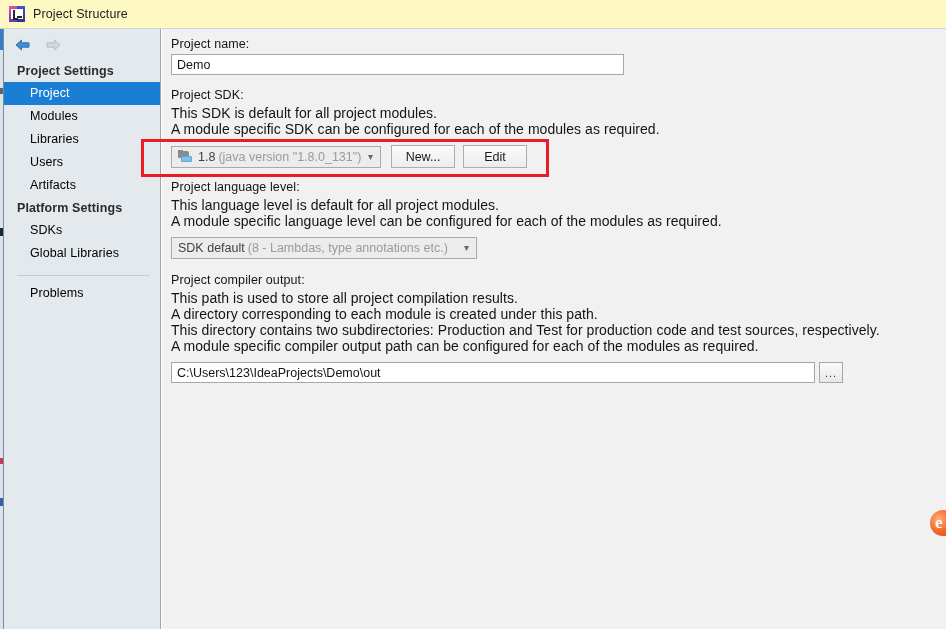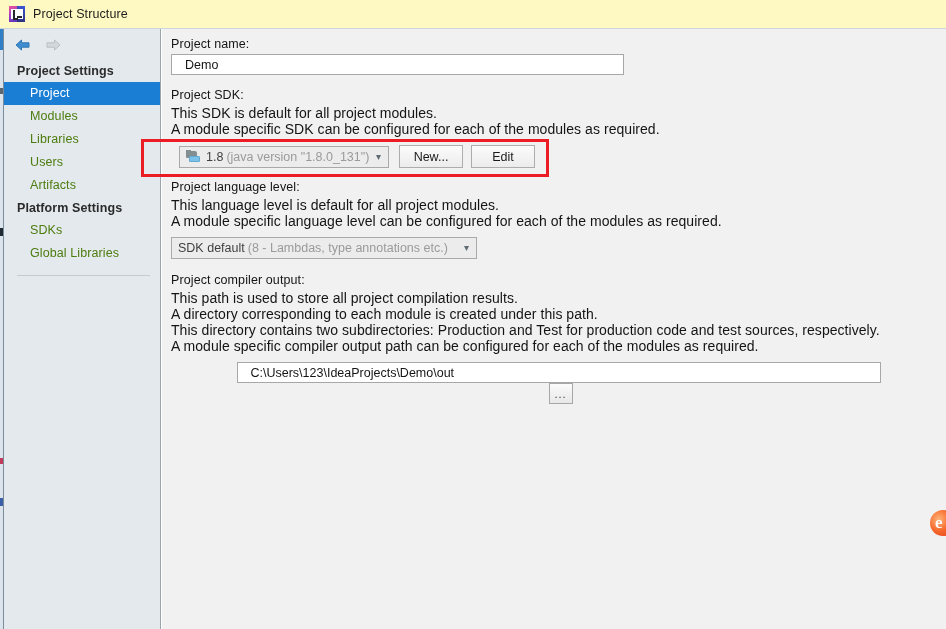--- a/index.html
+++ b/index.html
@@ -125,21 +125,21 @@
 
   .section-head {
     font-size: 12.5px;
     font-weight: bold;
     color: #2b2b2b;
     padding: 4px 0 4px 13px;
     letter-spacing: .1px;
   }
   .side-item {
     font-size: 12.5px;
-    color: #4d7c0f;
+    color: #000000;
     padding: 3px 0 3px 26px;
     line-height: 17px;
     letter-spacing: .1px;
   }
   .side-item.selected {
     background: #1a7fd4;
     color: #ffffff;
   }
   .side-divider {
     height: 1px;
@@ -172,21 +172,21 @@
     letter-spacing: .05px;
   }
 
   .text-input {
     height: 21px;
     background: #ffffff;
     border: 1px solid #a7a7a7;
     box-sizing: border-box;
     display: flex;
     align-items: center;
-    padding-left: 13px;
+    padding-left: 5px;
     font-size: 12.5px;
     color: #141414;
   }
   #project-name-input { width: 453px; margin-bottom: 13px; }
 
   .combo {
     height: 22px;
     background: #ececec;
     border: 1px solid #a9a9a9;
     box-sizing: border-box;
@@ -240,35 +240,35 @@
     border: 1px solid #adadad;
     box-sizing: border-box;
     display: inline-flex;
     align-items: center;
     justify-content: center;
     font-size: 12.5px;
     color: #1a1a1a;
     padding: 0 10px;
   }
 
-  .row { display: flex; align-items: center; margin-left: 8px; }
+  .row { display: flex; align-items: center; }
 
   
   #red-box {
     position: absolute;
     left: 141px; top: 139px;
     width: 408px; height: 38px;
     border: 3px solid #ec1c24;
     box-sizing: border-box;
     pointer-events: none;
   }
 
   #lang-combo { width: 306px; }
 
-  #compiler-row { display: flex; align-items: center; flex-direction: column; }
+  #compiler-row { display: flex; align-items: center; }
   #compiler-output-input { width: 644px; }
   .browse-btn {
     width: 24px; height: 21px;
     margin-left: 4px;
     background: linear-gradient(180deg, #fbfbfb 0%, #e8e8e8 100%);
     border: 1px solid #a7a7a7;
     box-sizing: border-box;
     display: flex;
     align-items: center;
     justify-content: center;
@@ -340,20 +340,21 @@
     <div class="side-item">Modules</div>
     <div class="side-item">Libraries</div>
     <div class="side-item">Users</div>
     <div class="side-item">Artifacts</div>
 
     <div class="section-head">Platform Settings</div>
     <div class="side-item">SDKs</div>
     <div class="side-item">Global Libraries</div>
 
     <div class="side-divider"></div>
+    <div class="side-item standalone">Problems</div>
   </div>
 
   <div id="main">
 
     <div class="field-label">Project name:</div>
     <div class="text-input" id="project-name-input">
       <span>Demo</span>
     </div>
 
     <div class="field-label">Project SDK:</div>

